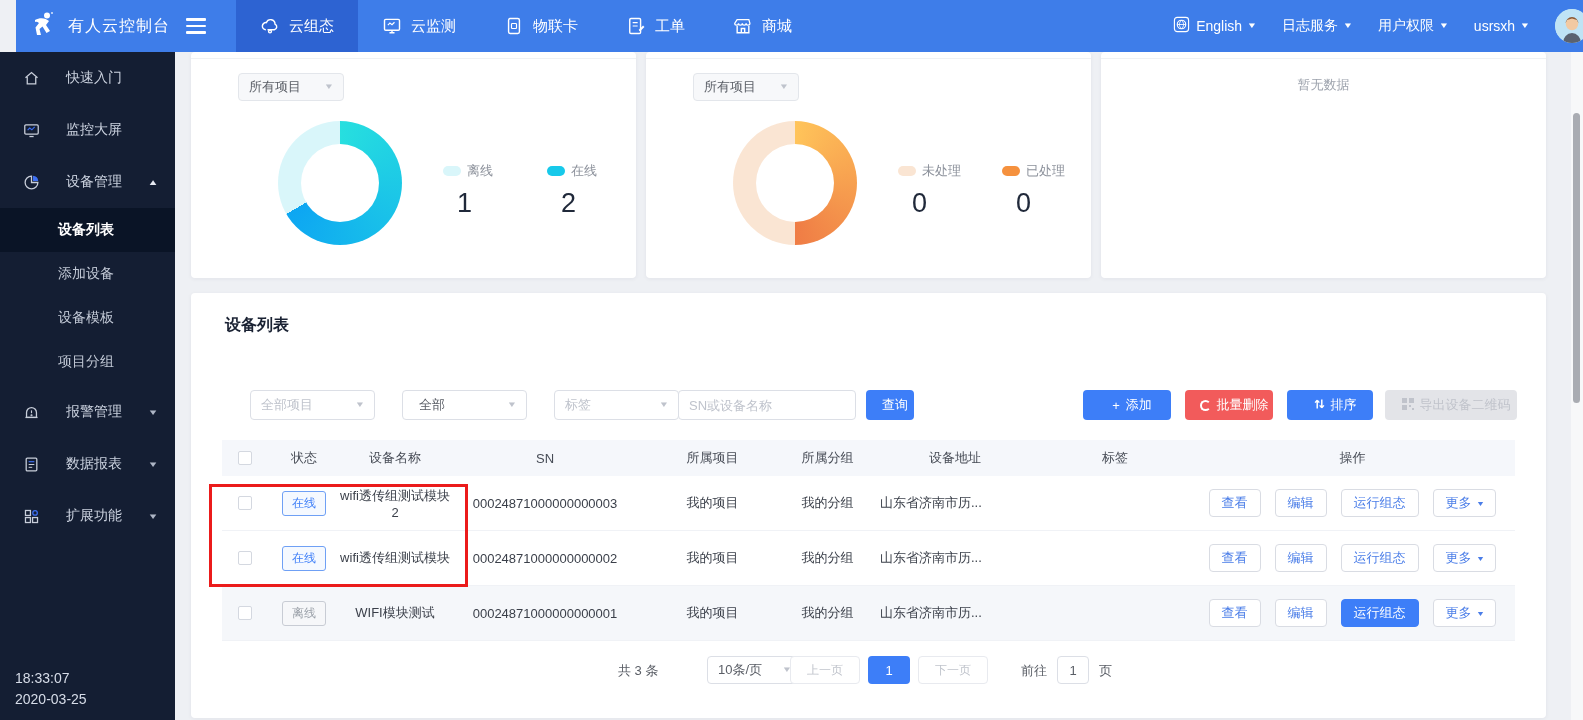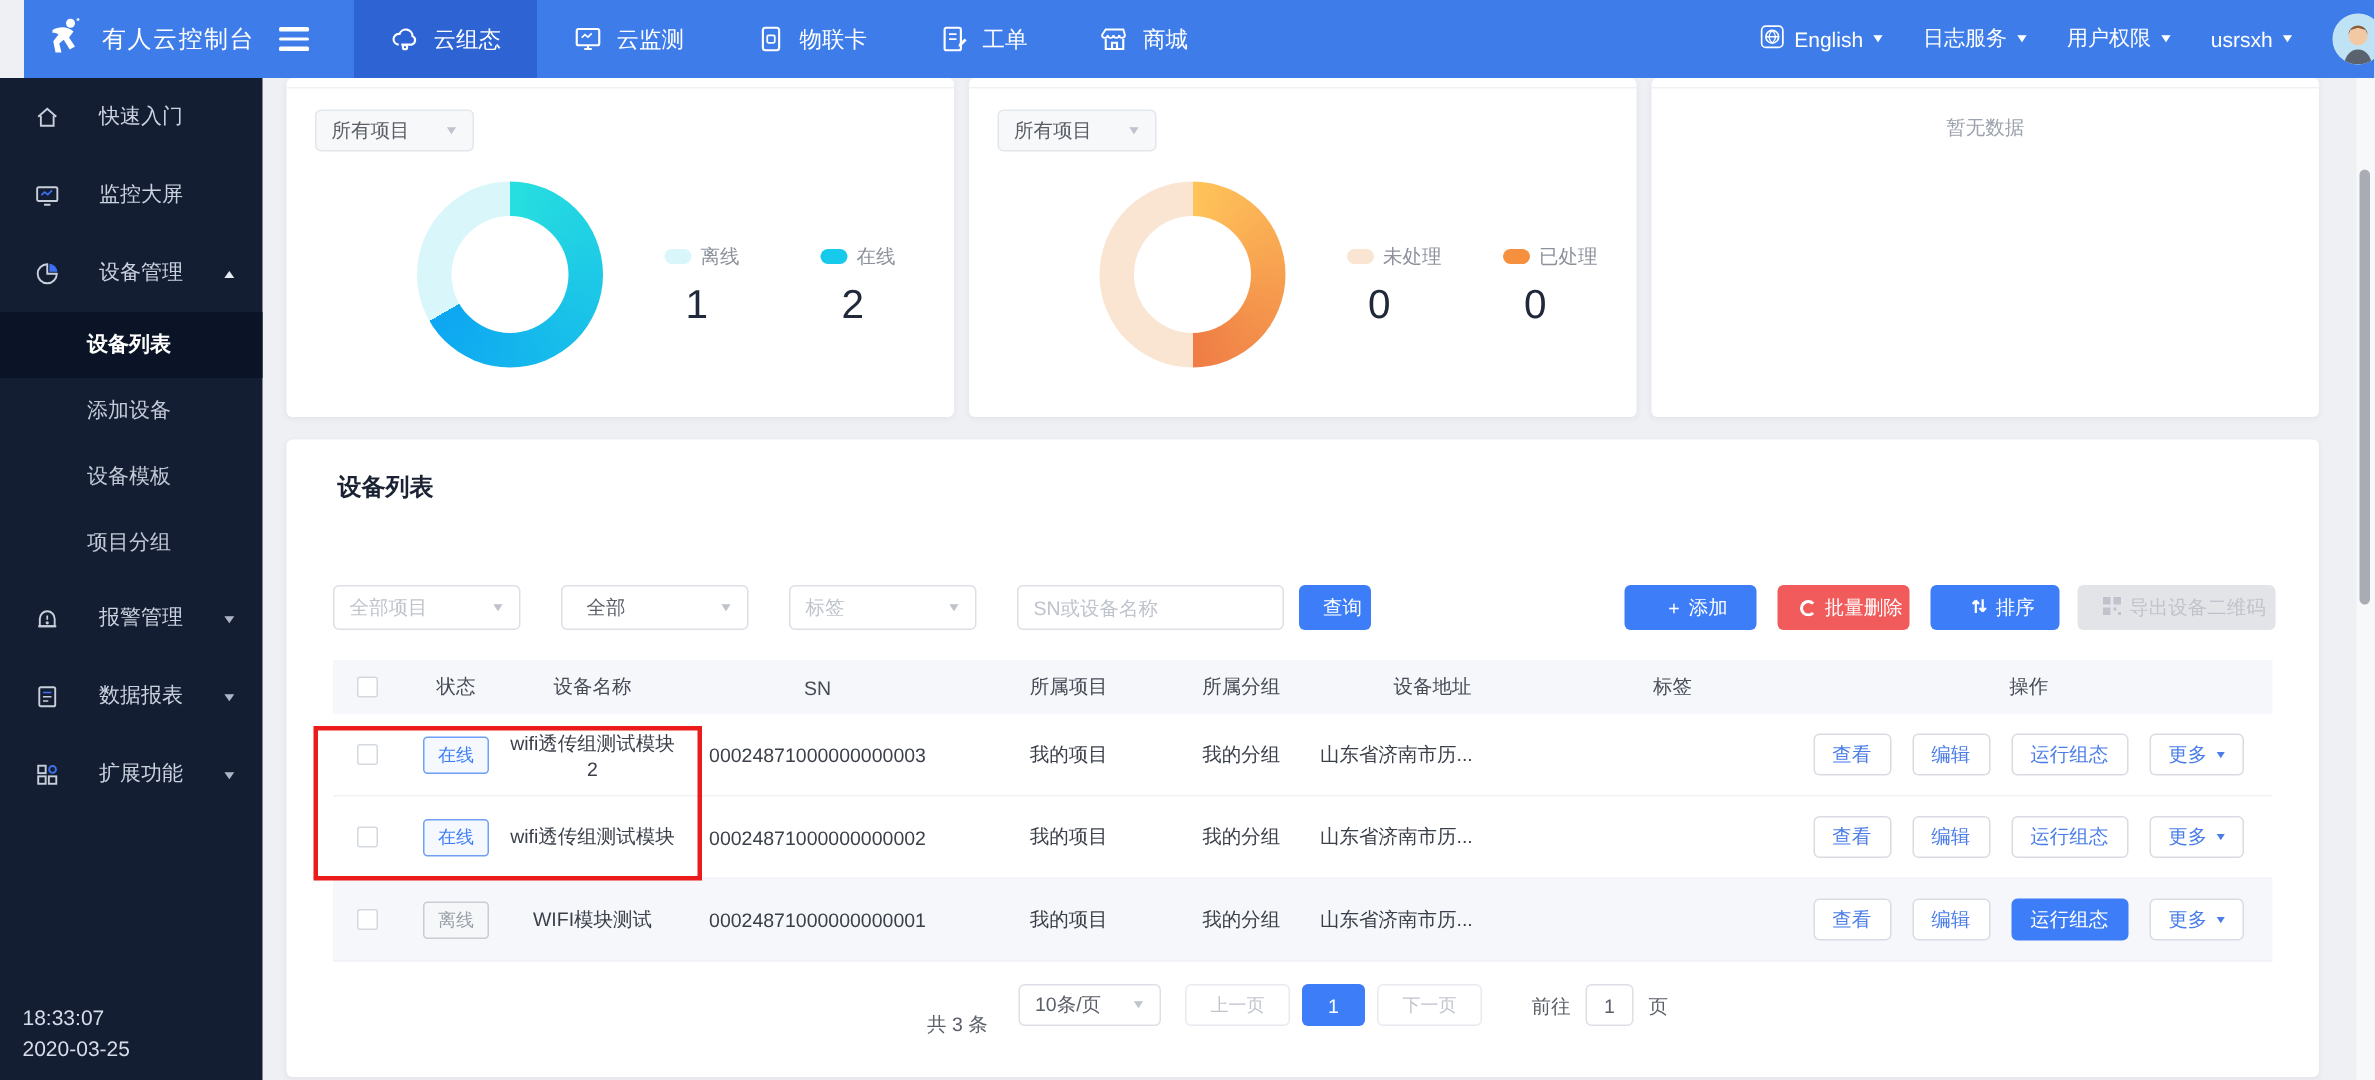--- a/index.html
+++ b/index.html
@@ -30,21 +30,21 @@
   .side-gap { height:2px; }
   .submenu-item { height:44px; display:flex; align-items:center; padding-left:58px; color:#C2C9D6; font-size:14px; cursor:pointer; }
   .submenu-item.active { background:#0A1426; color:#FFFFFF; font-weight:bold; }
   .side-clock { position:absolute; left:15px; bottom:10px; color:#D6DCE8; font-size:14px; line-height:21px; }
   .sicon { width:18px; height:18px; display:inline-flex; align-items:center; justify-content:center; }
 
   
   .card { position:absolute; background:#fff; border-radius:4px; box-shadow:0 1px 4px rgba(30,40,60,.06); }
   .card-topline { position:absolute; left:0; top:6px; width:100%; height:1px; background:#EFF1F4; }
   .sum-card { top:52px; height:226px; width:445px; }
-  .sel { display:flex; align-items:center; justify-content:space-between; border:1px solid #DCDFE6; border-radius:4px; background:#fff; color:#5A5E66; font-size:13px; padding:0 10px; cursor:pointer; }
+  .sel { display:flex; align-items:center; justify-content:space-between; border:1px solid #DCDFE6; border-radius:4px; background:#fff; color:#5A5E66; font-size:13px; padding:0 10px; cursor:pointer;margin-left:28px; }
   .sel .caret { color:#BFC3CC; }
   .sum-sel { position:absolute; left:19px; top:21px; width:106px; height:28px; background:#F7F8FA; border-color:#E3E6EB; }
   .donut { position:absolute; left:87px; top:69px; width:124px; height:124px; border-radius:50%; }
   .donut::after { content:""; position:absolute; left:23px; top:23px; width:78px; height:78px; border-radius:50%; background:#fff; }
   .legend-col { position:absolute; top:110px; width:86px; }
   .legend-row { display:flex; align-items:center; gap:6px; }
   .legend-swatch { width:18px; height:10px; border-radius:5px; }
   .legend-label { font-size:13px; color:#8C919B; }
   .legend-value { margin-top:8px; font-size:27px; color:#20293A; text-align:left; padding-left:14px; }
   .sw-offline { background:#D9F6FA; }
@@ -87,21 +87,21 @@
   .cb { width:14px; height:14px; border:1px solid #D4D8E0; border-radius:2px; background:#fff; cursor:pointer; }
   .badge { display:inline-block; min-width:44px; padding:3px 8px; border-radius:3px; font-size:12px; }
   .badge.online { border:1px solid #6FA0F5; color:#3D7EF8; background:#F5F9FF; }
   .badge.offline { border:1px solid #C8CCD4; color:#9AA0A8; background:#F6F7F9; }
   .act-btn { display:inline-flex; align-items:center; justify-content:center; gap:5px; height:28px; padding:0 12px; background:#fff; border:1px solid #D9DCE3; border-radius:4px; color:#4A7DE8; font-size:13px; cursor:pointer; font-family:inherit; }
   .act-btn.solid { background:#3D7EF8; border-color:#3D7EF8; color:#fff; }
   .act-btn .caret { color:#4A7DE8; font-size:7px; }
 
   
   .pagination { position:absolute; left:0; top:362px; width:100%; height:30px; }
-  .pg-total { position:absolute; left:427px; top:7px; font-size:13px; color:#5A5E66;margin-top:12px; }
+  .pg-total { position:absolute; left:427px; top:7px; font-size:13px; color:#5A5E66; }
   .pg-size { position:absolute; left:488px; top:1px; width:95px; height:28px; color:#5A5E66; }
   .pg-btn { position:absolute; top:1px; width:70px; height:28px; border:1px solid #E8EAEF; border-radius:4px; background:#fff; color:#C0C4CC; font-size:12px; display:flex; align-items:center; justify-content:center; cursor:default; }
   .pg-prev { left:599px; }
   .pg-next { left:727px; }
   .pg-cur { position:absolute; left:677px; top:1px; width:42px; height:28px; border-radius:4px; background:#3D7EF8; color:#fff; font-size:13px; display:flex; align-items:center; justify-content:center; cursor:pointer; }
   .pg-goto { position:absolute; left:830px; top:7px; font-size:13px; color:#5A5E66; }
   .goto-input { position:absolute; left:866px; top:1px; width:32px; height:28px; border:1px solid #DCDFE6; border-radius:4px; text-align:center; font-size:13px; color:#5A5E66; outline:none; font-family:inherit; }
   .pg-page { position:absolute; left:908px; top:7px; font-size:13px; color:#5A5E66; }
 
   

